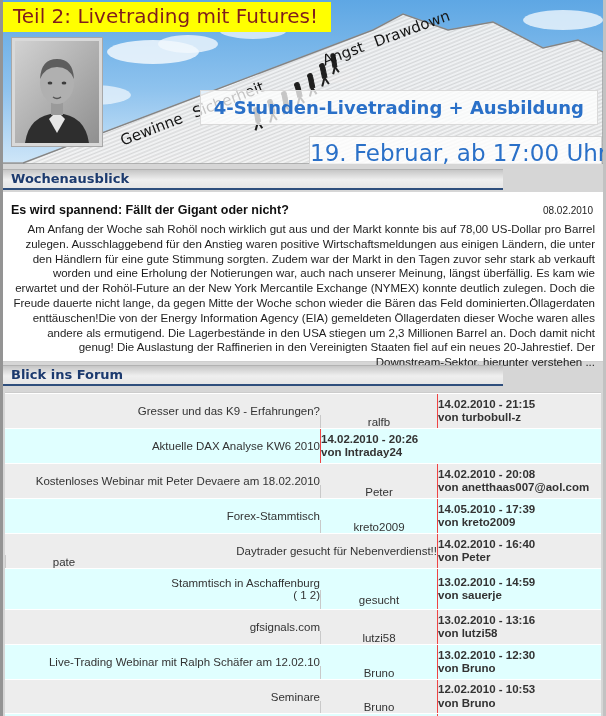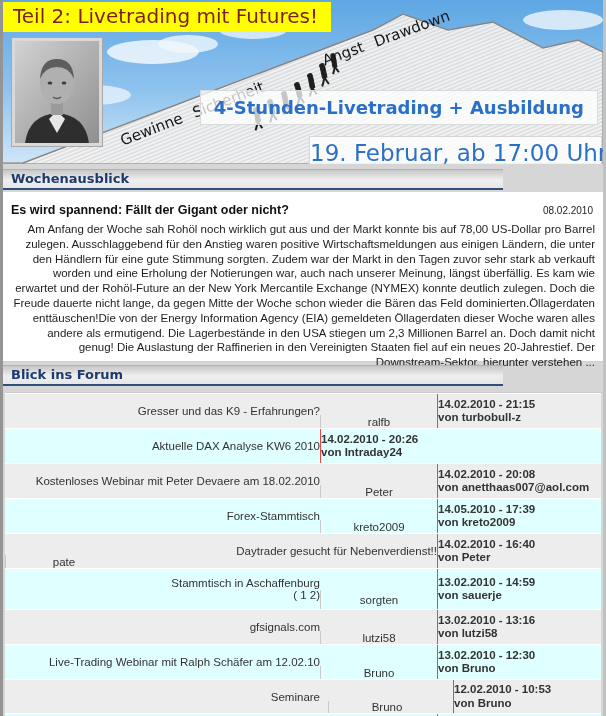--- a/index.html
+++ b/index.html
@@ -45,21 +45,21 @@
   .article-date  { font-size:10px; color:#222; padding-right:2px; }
   .article-body  { padding:0 8px; font-size:11.5px; line-height:14.8px; color:#1d1d1d; text-align:right; }
 
   
   .forum-table { position:absolute; left:2px; top:392px; width:596px; background:#ffffff;
                  border-top:1px solid #cccccc; padding-top:1px; }
   .f-row { display:flex; margin-bottom:1px; min-height:34px; }
   .f-row.gray { background:#ededed; }
   .f-row.cyan { background:#e0ffff; }
   .f-row.tall { min-height:40px; }
-  .f-row.last { min-height:30px;gap:8px; }
+  .f-row.last { min-height:30px; }
   .cell { display:flex; flex-direction:column; justify-content:center; font-size:11.5px; color:#333; }
   .c-title  { flex:0 0 315px; padding-left:10px; align-items:flex-end; }
   .c-author { flex:0 0 117px; align-items:center; border-left:1px solid #c9c9c9;margin-top:21px; }
   .c-last   { flex:0 0 163px; align-items:flex-start; text-align:center; line-height:13.5px;
               border-left:1px solid #ef4444;font-weight:bold; }
 </style>
 </head>
 <body>
 
 <div class="page">
@@ -234,21 +234,21 @@
             <div>14.02.2010 - 16:40</div>
             <div>von Peter</div>
           </div>
         </div>
         <div class="f-row cyan tall">
           <div class="cell c-title">
             <div>Stammtisch in Aschaffenburg</div>
             <div>( 1 2)</div>
           </div>
           <div class="cell c-author">
-            <div>sorgten</div>
+            <div>gesucht</div>
           </div>
           <div class="cell c-last">
             <div>13.02.2010 - 14:59</div>
             <div>von sauerje</div>
           </div>
         </div>
         <div class="f-row gray">
           <div class="cell c-title">
             <div>gfsignals.com</div>
           </div>

